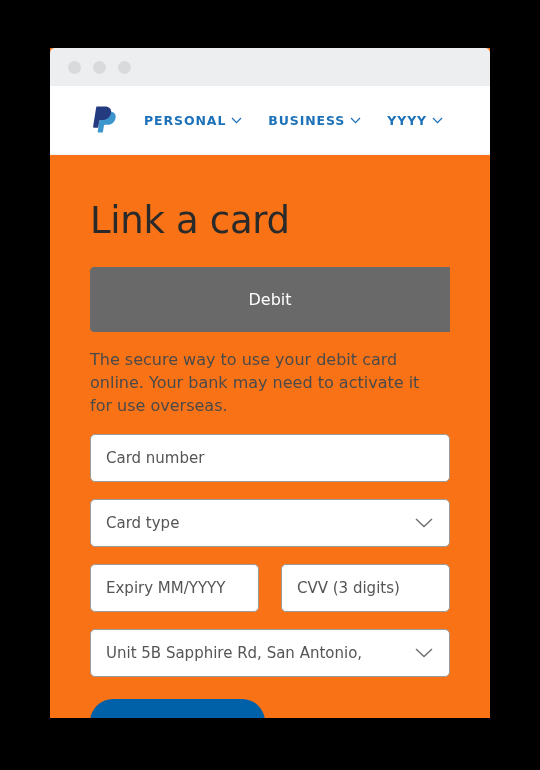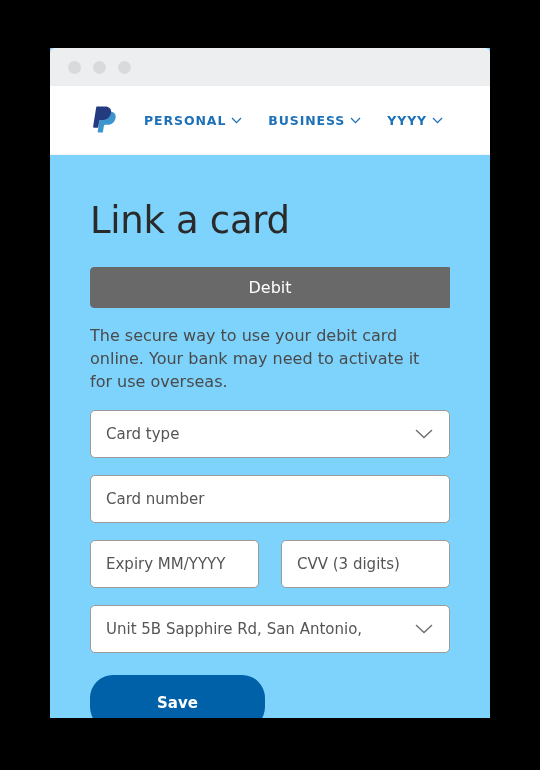--- a/index.html
+++ b/index.html
@@ -14,21 +14,21 @@
     overflow: hidden;
   }
 
   
   #browser-window {
     position: absolute;
     left: 50px;
     top: 48px;
     width: 440px;
     height: 670px;
-    background: #7dd3fc;
+    background: #f97316;
     overflow: hidden;
   }
 
   #title-bar {
     height: 38px;
     background: #eceef0;
     border-top-left-radius: 5px;
     border-top-right-radius: 5px;
     display: flex;
     align-items: center;
@@ -88,21 +88,21 @@
     color: #2a2a2a;
     margin: 46px 0 0 0;
     letter-spacing: -0.3px;
     line-height: 1.1;
   }
 
   
   #card-kind-toggle {
     display: flex;
     margin-top: 25px;
-    height: 41px;
+    height: 65px;
   }
   .seg {
     flex: 1 1 50%;
     display: flex;
     align-items: center;
     justify-content: center;
     font-size: 16px;
     box-sizing: border-box;
     cursor: pointer;
   }
@@ -225,29 +225,29 @@
     <h1 id="page-title">Link a card</h1>
 
     <div id="card-kind-toggle">
       <div class="seg seg-active">
         <span>Debit</span>
       </div>
     </div>
 
     <p id="card-kind-description">The secure way to use your debit card online. Your bank may need to activate it for use overseas.</p>
 
+    <div class="field">
+      <span class="field-text">Card number</span>
+    </div>
+
     <div class="field select">
       <span class="field-text">Card type</span>
       <svg class="field-chevron" width="20" height="12" viewBox="0 0 20 12">
         <path d="M2 2 L10 9.5 L18 2" fill="none" stroke="#6e6e6e" stroke-width="1.4"></path>
       </svg>
-    </div>
-
-    <div class="field">
-      <span class="field-text">Card number</span>
     </div>
 
     <div id="field-row">
       <div class="field">
         <span class="field-text">Expiry MM/YYYY</span>
       </div>
       <div class="field">
         <span class="field-text">CVV (3 digits)</span>
       </div>
     </div>

